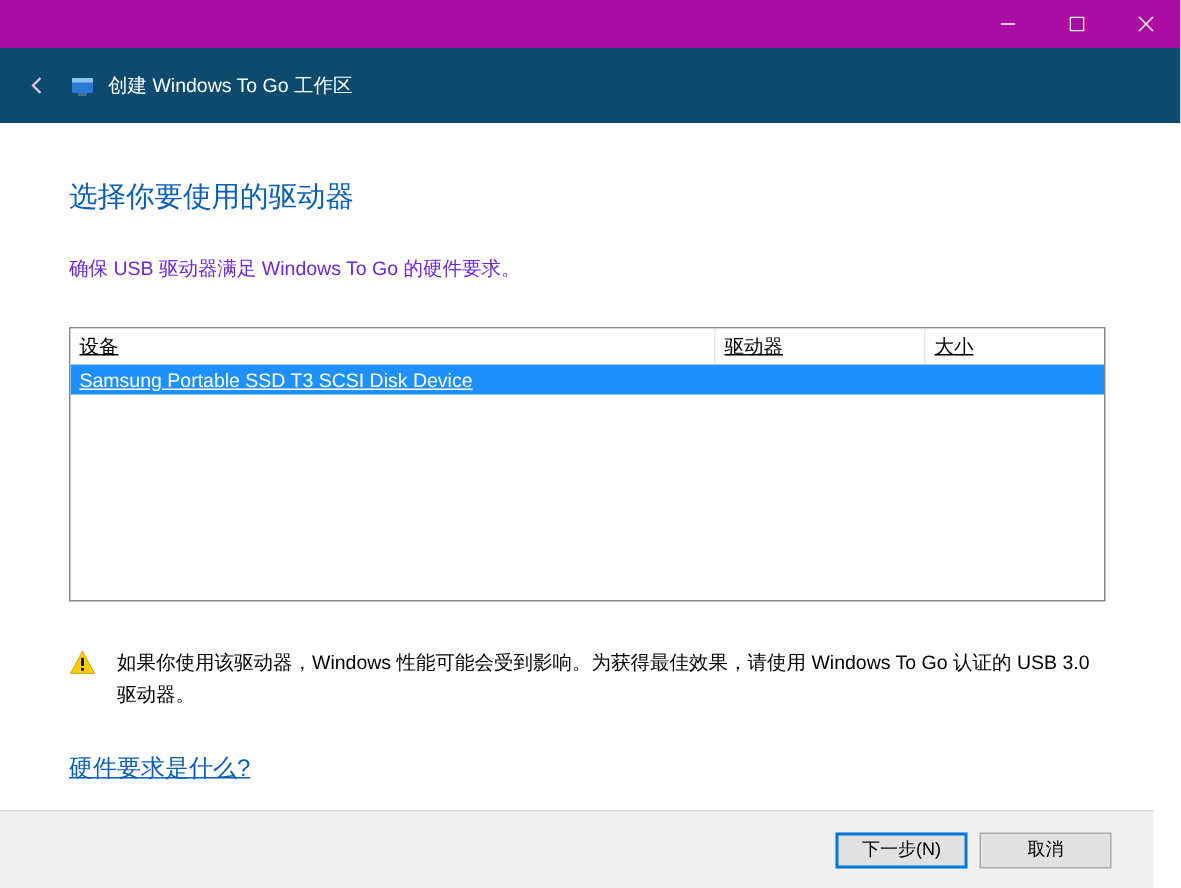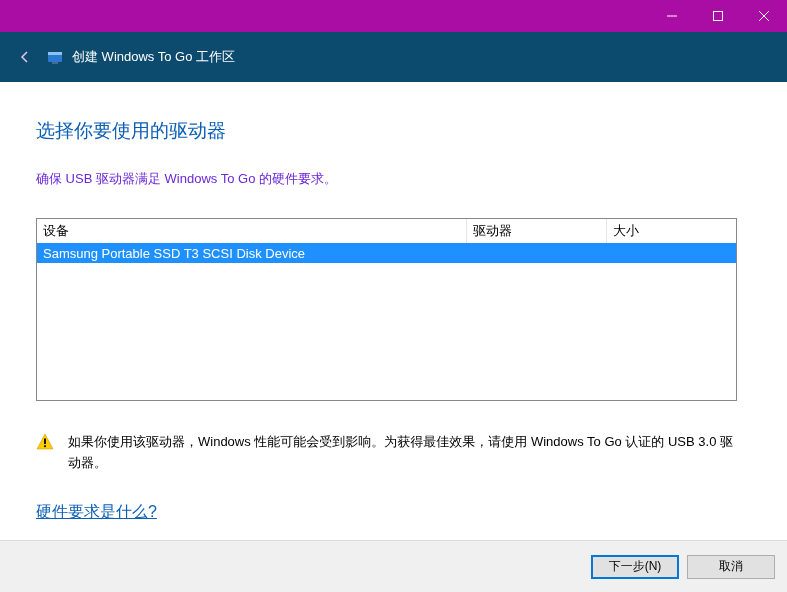--- a/index.html
+++ b/index.html
@@ -43,21 +43,21 @@
     justify-content: center;
     margin-right: 10px;
     color: #e9c5e8;
   }
   .header .wiz-icon {
     width: 18px;
     height: 18px;
     margin-right: 8px;
   }
   .content {
-    padding: 36px 50px 0 36px;
+    padding: 36px 50px 0 46px;
   }
   .page-title {
     color: #0b5fb3;
     font-size: 19px;
     font-weight: 400;
     margin-bottom: 26px;
   }
   .instruction {
     font-size: 13px;
     color: #6d28d9;
@@ -65,20 +65,21 @@
   }
   .grid {
     border: 1px solid #888;
     height: 183px;
     background: #fff;
     overflow: hidden;
   }
   .grid-head, .grid-row {
     display: flex;
     font-size: 13px;
+    text-decoration: underline;
   }
   .grid-head {
     height: 24px;
     align-items: center;
     background: #fff;
   }
   .grid-head .col {
     padding: 0 6px;
     border-right: 1px solid #e6e6e6;
     height: 100%;
@@ -121,28 +122,28 @@
     margin-top: 28px;
     color: #0b5fb3;
     text-decoration: underline;
     font-size: 16px;
     cursor: pointer;
   }
   .footer {
     position: absolute;
     bottom: 0;
     left: 0;
-    right: 0;
+    right: 18px;
     height: 52px;
     border-top: 1px solid #dcdcdc;
     background: #f0f0f0;
     display: flex;
     justify-content: flex-end;
     align-items: center;
-    padding-right: 12px;
+    padding-right: 28px;
     gap: 8px;
   }
   .footer button {
     height: 24px;
     min-width: 88px;
     padding: 0 14px;
     font-family: inherit;
     font-size: 12px;
     background: #e1e1e1;
     border: 1px solid #adadad;

